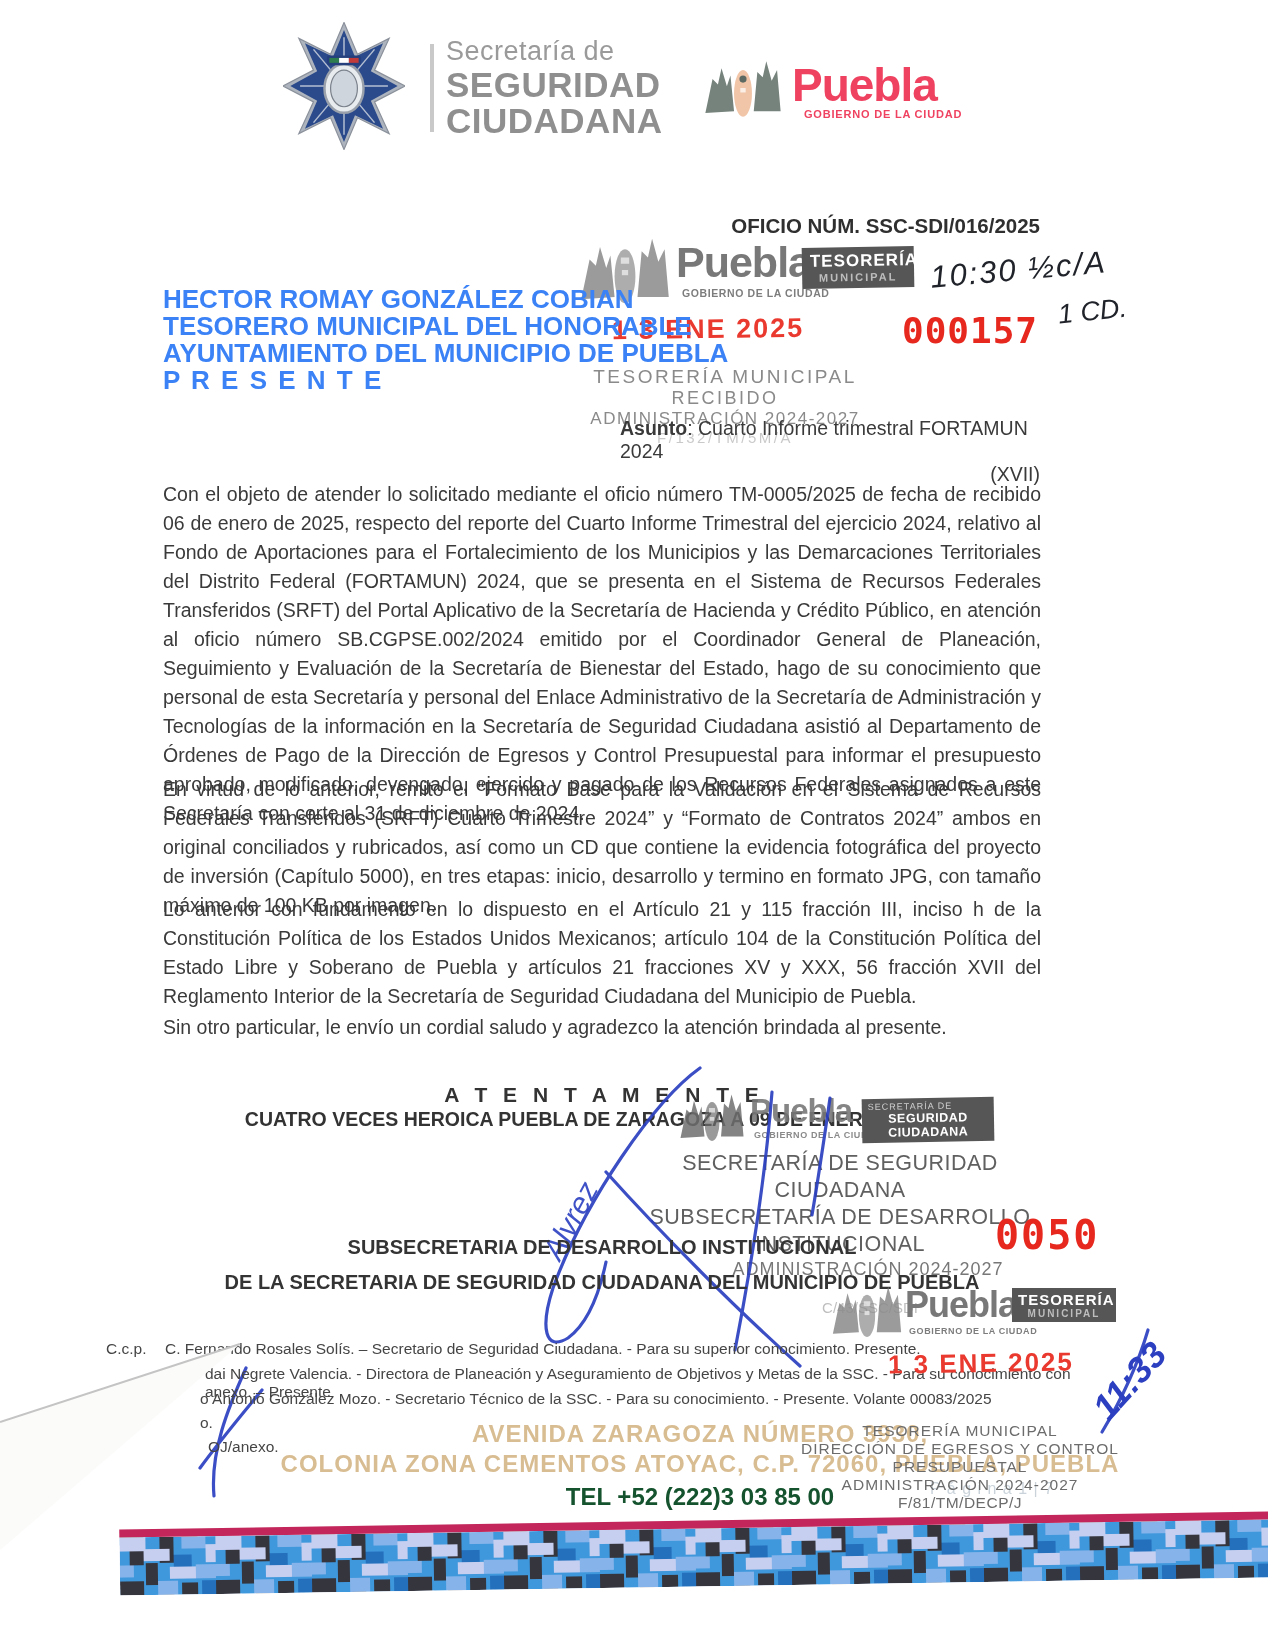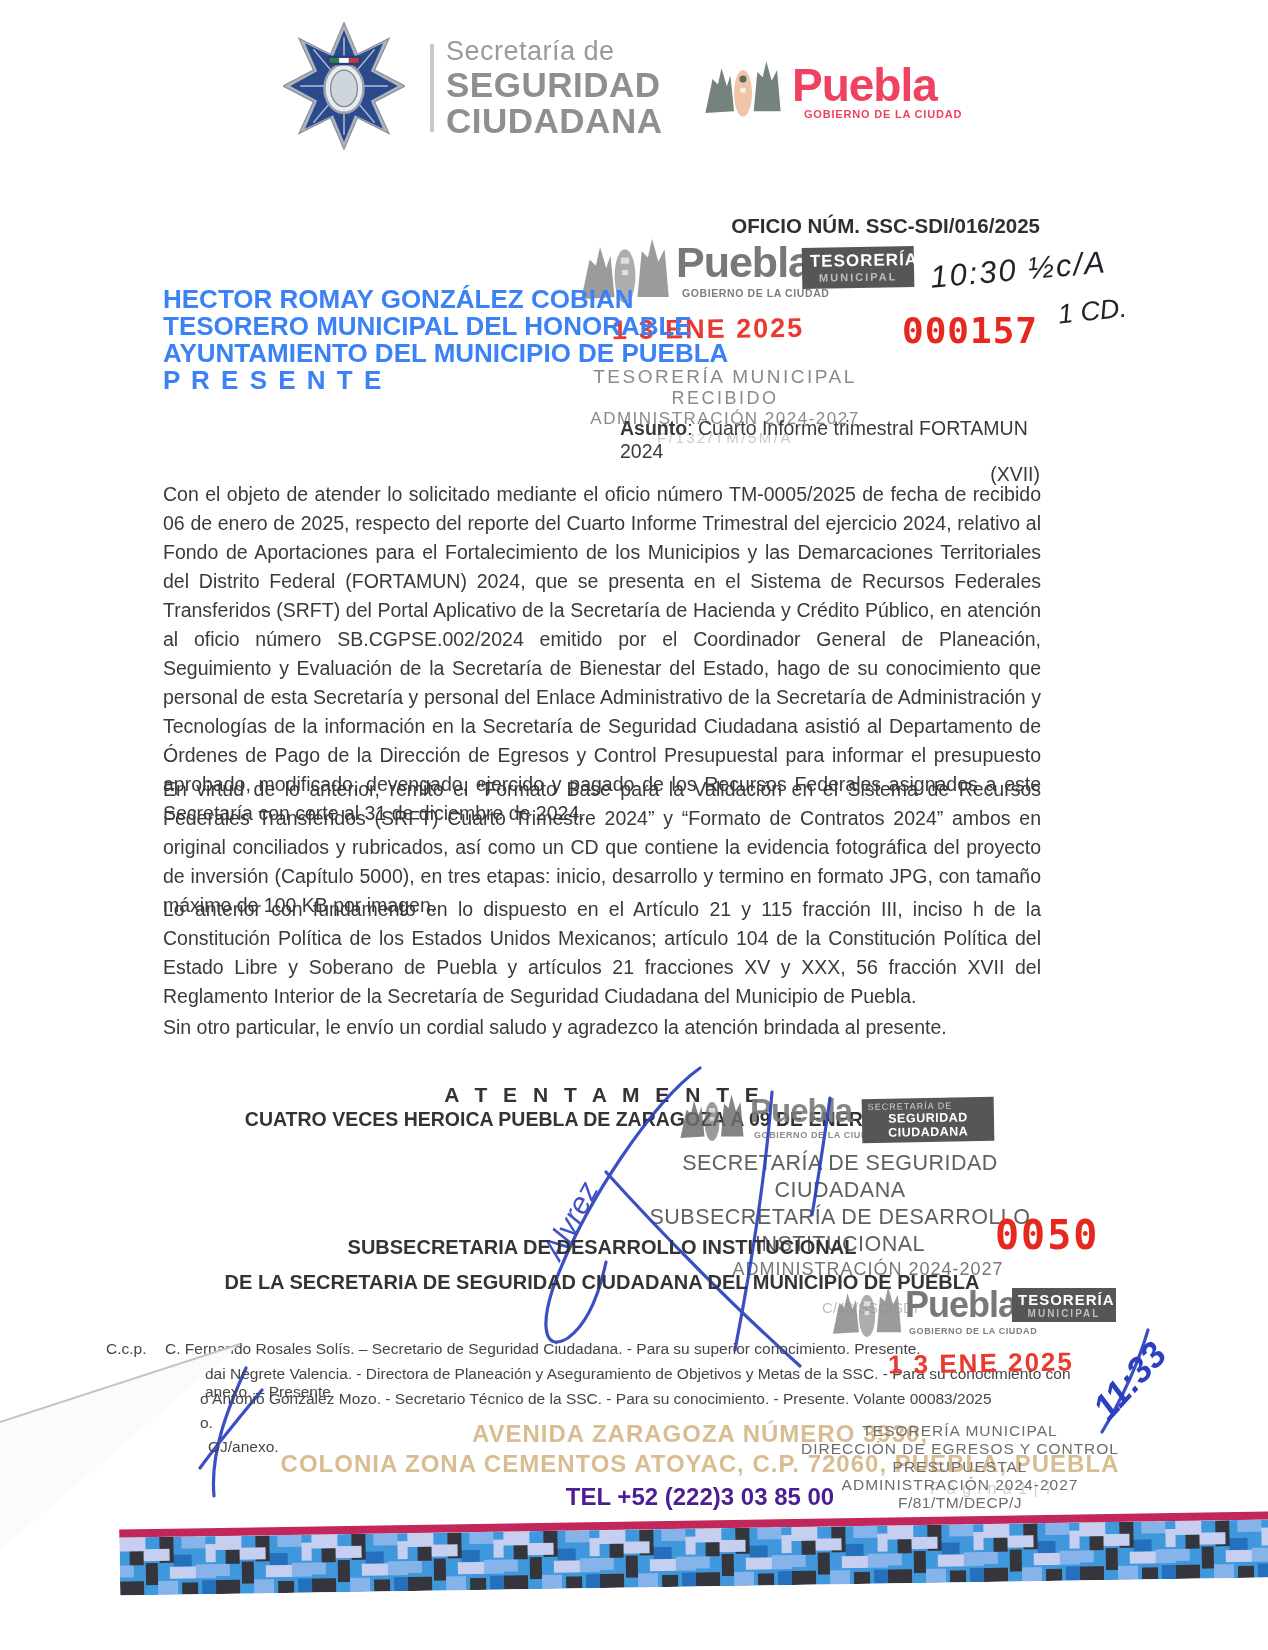--- a/index.html
+++ b/index.html
@@ -36,21 +36,21 @@
   .red-folio { color:#e6281f; font-family:"DejaVu Sans Mono", monospace; font-weight:bold; }
   .ink { color:#20232a; font-style:italic; }
   .ink-blue { color:#2b3fc0; font-style:italic; }
 
   .addr-line { font-size:26px; font-weight:bold; line-height:27px; color:#3b82f6; }
   .body-par { font-size:19.5px; line-height:29px; color:#3a3a3a; }
   .sig-line { font-size:20px; font-weight:bold; color:#343434; }
   .cc-line { font-size:15.5px; color:#454545; }
 
   .tan { color:#d9bd92; font-weight:bold; letter-spacing:1px; }
-  .phone { color:#4c1d95; font-weight:bold; }
+  .phone { color:#14532d; font-weight:bold; }
 
   .fold-line { stroke:#c4c4c4; stroke-width:2; }
   svg text { font-family:"Liberation Sans", sans-serif; }
 </style>
 </head>
 <body>
 
 <div id="page">
 
   <svg width="0" height="0" style="position:absolute" aria-hidden="true">

